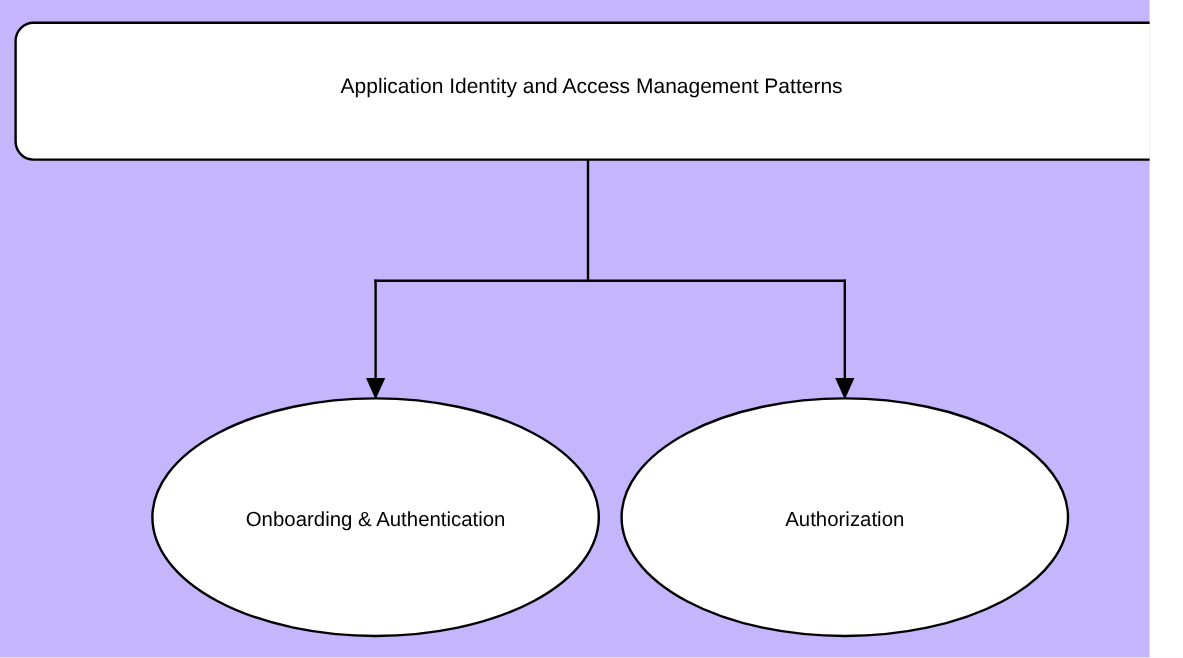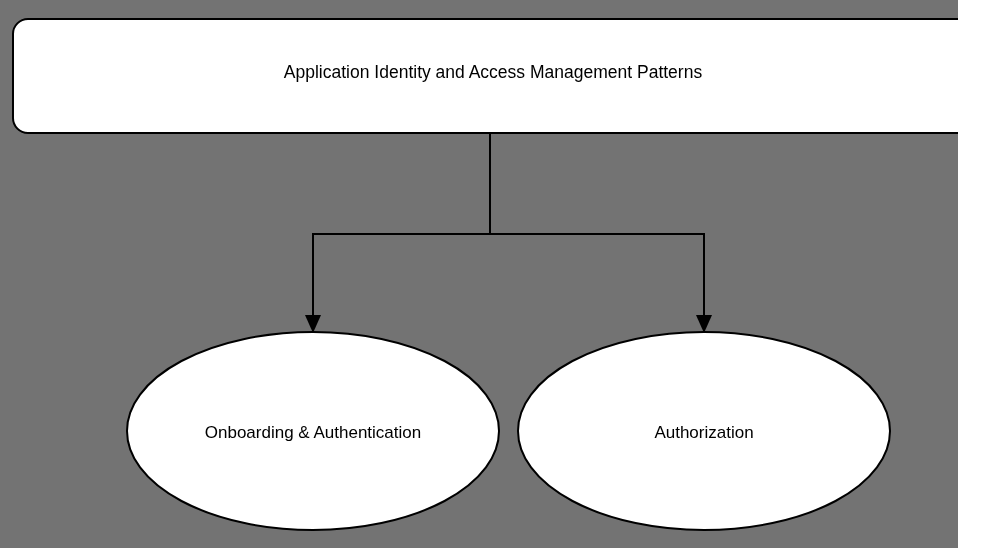--- a/index.html
+++ b/index.html
@@ -9,21 +9,21 @@
     background: #ffffff;
   }
   body {
     font-family: "Liberation Sans", sans-serif;
     -webkit-font-smoothing: antialiased;
   }
   #canvas {
     position: relative;
     width: 958px;
     height: 548px;
-    background: #737373;
+    background: #c4b5fd;
     overflow: hidden;
   }
   #diagram-svg {
     position: absolute;
     left: 0;
     top: 0;
     width: 986px;
     height: 548px;
     display: block;
   }

